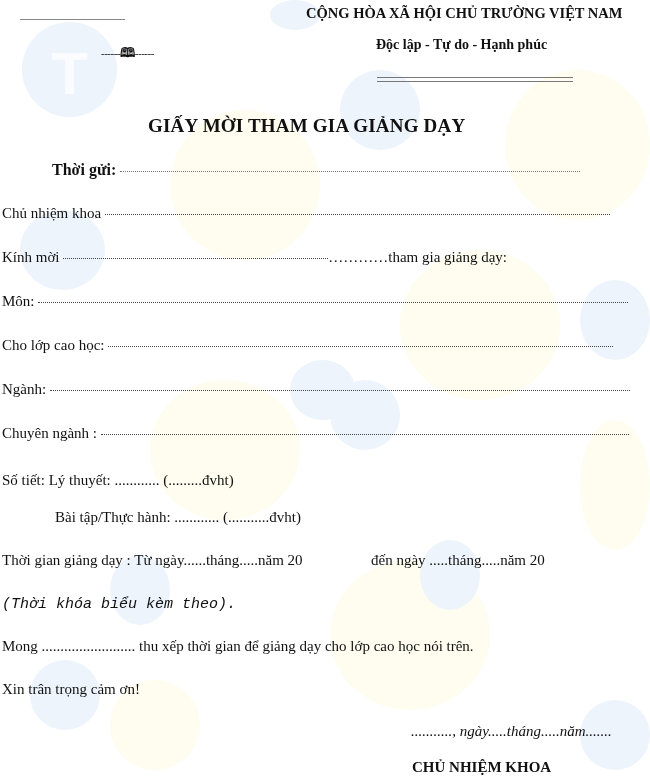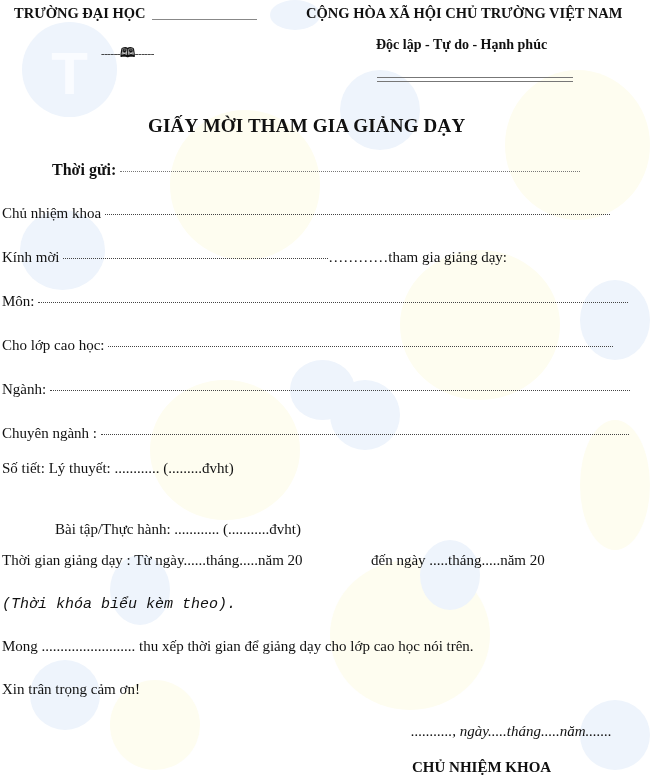--- a/index.html
+++ b/index.html
@@ -50,21 +50,21 @@
 <div class="wm blue" style="left:330px;top:380px;width:70px;height:70px;"></div>
 <div class="wm yellow" style="left:580px;top:420px;width:70px;height:130px;"></div>
 <div class="wm blue" style="left:110px;top:555px;width:60px;height:70px;"></div>
 <div class="wm yellow" style="left:330px;top:560px;width:160px;height:150px;"></div>
 <div class="wm blue" style="left:420px;top:540px;width:60px;height:70px;"></div>
 <div class="wm blue" style="left:30px;top:660px;width:70px;height:70px;"></div>
 <div class="wm yellow" style="left:110px;top:680px;width:90px;height:90px;"></div>
 <div class="wm blue" style="left:580px;top:700px;width:70px;height:70px;"></div>
 
 <div class="abs hdr-bold" style="left:14px;top:5px;">
-  <span>TRƯỜNG ĐẠI HỌC</span><span class="school-line"></span>
+  <span class="school-line"></span>
 </div>
 <div class="abs" style="left:101px;top:43px;font-size:11px;letter-spacing:-0.5px;">
   <span>------</span><span style="font-weight:bold;font-size:13px;">🕮</span><span>------</span>
 </div>
 
 <div class="abs hdr-bold" style="left:306px;top:5px;font-size:14.5px;">CỘNG HÒA XÃ HỘI CHỦ TRƯỜNG VIỆT NAM</div>
 <div class="abs hdr-bold" style="left:376px;top:37px;font-size:14px;">Độc lập - Tự do - Hạnh phúc</div>
 <div class="double-rule"></div>
 
 <div class="abs title" style="left:148px;top:115px;">GIẤY MỜI THAM GIA GIẢNG DẠY</div>
@@ -92,22 +92,22 @@
 </div>
 <div class="abs line" style="left:2px;top:381px;">
   <span>Ngành:</span>
   <span class="dots" style="width:580px;"></span>
 </div>
 <div class="abs line" style="left:2px;top:425px;">
   <span>Chuyên ngành :</span>
   <span class="dots" style="width:528px;"></span>
 </div>
 
-<div class="abs line" style="left:2px;top:460px;">Số tiết: Lý thuyết: ............ (.........đvht)</div>
-<div class="abs line" style="left:55px;top:509px;margin-top:12px;">Bài tập/Thực hành: ............ (...........đvht)</div>
+<div class="abs line" style="left:2px;top:472px;">Số tiết: Lý thuyết: ............ (.........đvht)</div>
+<div class="abs line" style="left:55px;top:509px;">Bài tập/Thực hành: ............ (...........đvht)</div>
 
 <div class="abs line" style="left:2px;top:552px;">Thời gian giảng dạy : Từ ngày......tháng.....năm 20</div>
 <div class="abs line" style="left:371px;top:552px;text-align:right;">đến ngày .....tháng.....năm 20</div>
 
 <div class="abs line italic" style="left:2px;top:596px;font-family:Liberation Mono, monospace;">(Thời khóa biểu kèm theo).</div>
 
 <div class="abs line" style="left:2px;top:638px;">
   <span>Mong</span>
   <span>.........................</span>
   <span>thu xếp thời gian để giảng dạy cho lớp cao học nói trên.</span>

